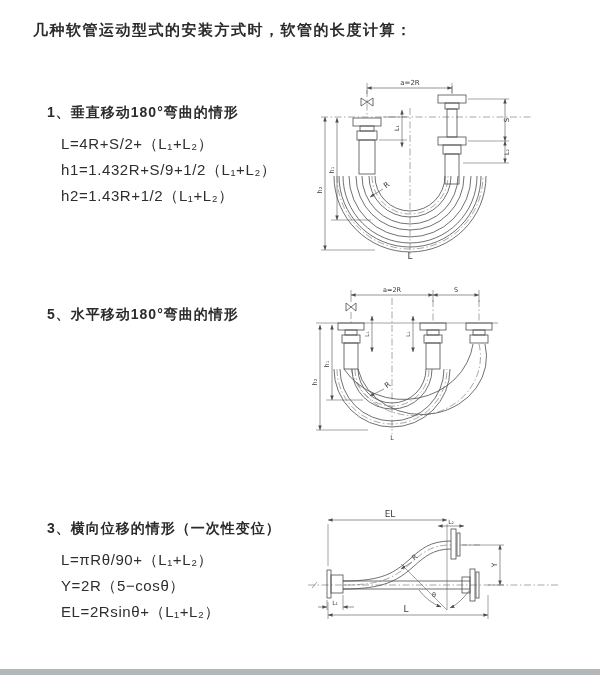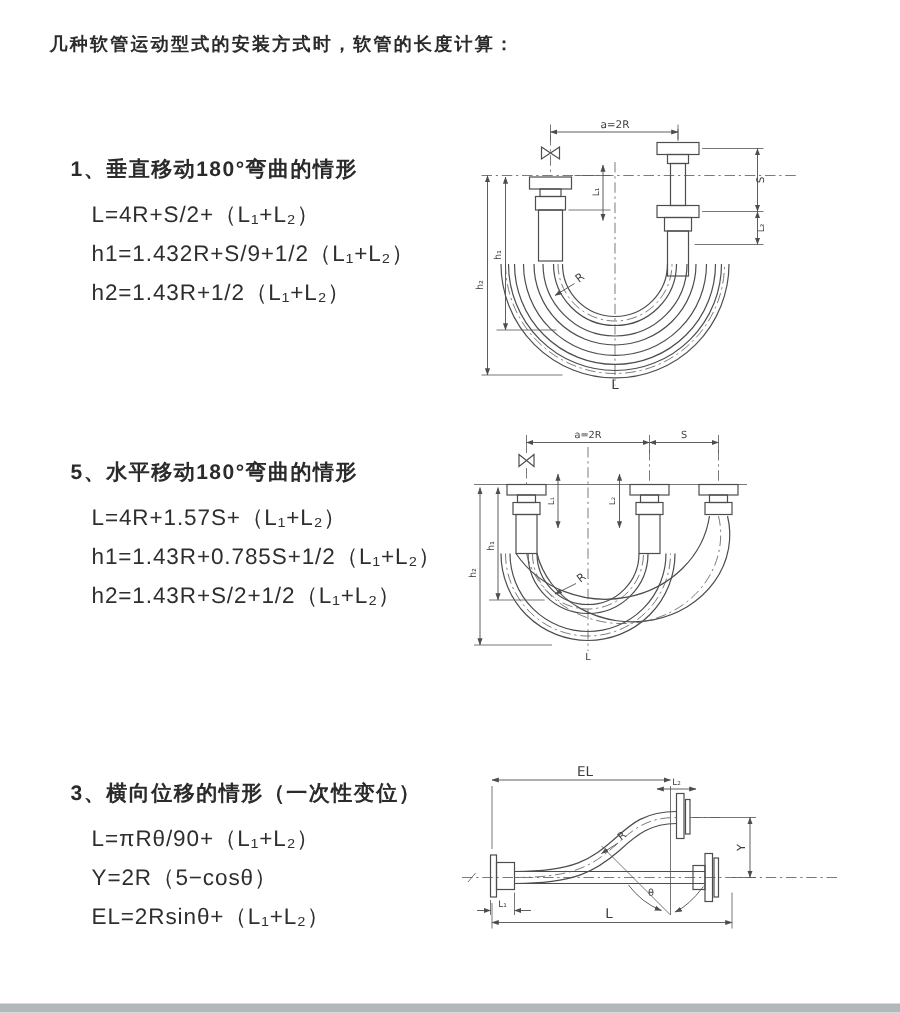--- a/index.html
+++ b/index.html
@@ -3,21 +3,21 @@
 <meta charset="utf-8">
 <style>
   html,body{margin:0;padding:0;}
   body{
     width:600px;height:675px;position:relative;background:#ffffff;
     font-family:"Liberation Sans","DejaVu Sans",sans-serif;
     color:#2b2b2b;overflow:hidden;
   }
   .title{
     position:absolute;left:33px;top:21px;
-    font-size:12px;font-weight:bold;letter-spacing:1.5px;text-align:center;
+    font-size:15px;font-weight:bold;letter-spacing:1.5px;text-align:center;
   }
   .section{position:absolute;left:47px;}
   .section .heading{
     font-size:14px;font-weight:bold;letter-spacing:1px;white-space:nowrap;
   }
   .formulas{margin:9px 0 0 14px;}
   .formula{
     font-size:15px;letter-spacing:0.6px;line-height:26px;white-space:nowrap;
     color:#2e2e2e;
   }
@@ -46,25 +46,20 @@
   <div class="heading">1、垂直移动180°弯曲的情形</div>
   <div class="formulas">
     <div class="formula">L=4R+S/2+（L₁+L₂）</div>
     <div class="formula">h1=1.432R+S/9+1/2（L₁+L₂）</div>
     <div class="formula">h2=1.43R+1/2（L₁+L₂）</div>
   </div>
 </div>
 
 <div class="section" id="sec2">
   <div class="heading">5、水平移动180°弯曲的情形</div>
-  <div class="formulas">
-    <div class="formula">L=4R+1.57S+（L₁+L₂）</div>
-    <div class="formula">h1=1.43R+0.785S+1/2（L₁+L₂）</div>
-    <div class="formula">h2=1.43R+S/2+1/2（L₁+L₂）</div>
-  </div>
 </div>
 
 <div class="section" id="sec3">
   <div class="heading">3、横向位移的情形（一次性变位）</div>
   <div class="formulas">
     <div class="formula">L=πRθ/90+（L₁+L₂）</div>
     <div class="formula">Y=2R（5−cosθ）</div>
     <div class="formula">EL=2Rsinθ+（L₁+L₂）</div>
   </div>
 </div>

